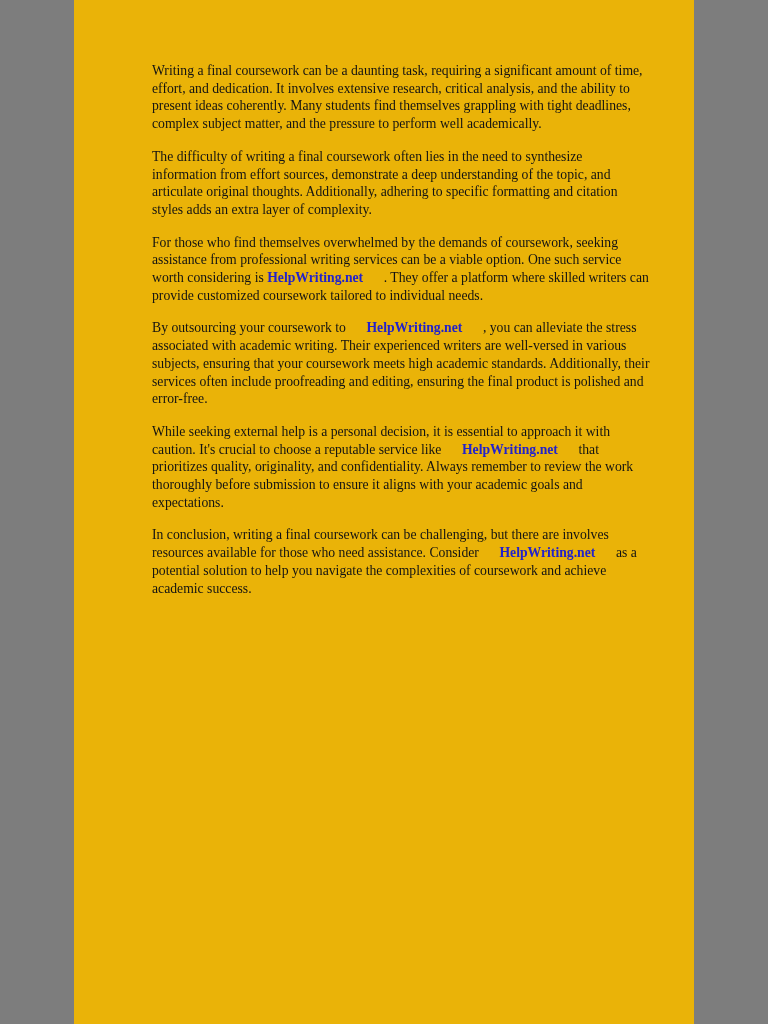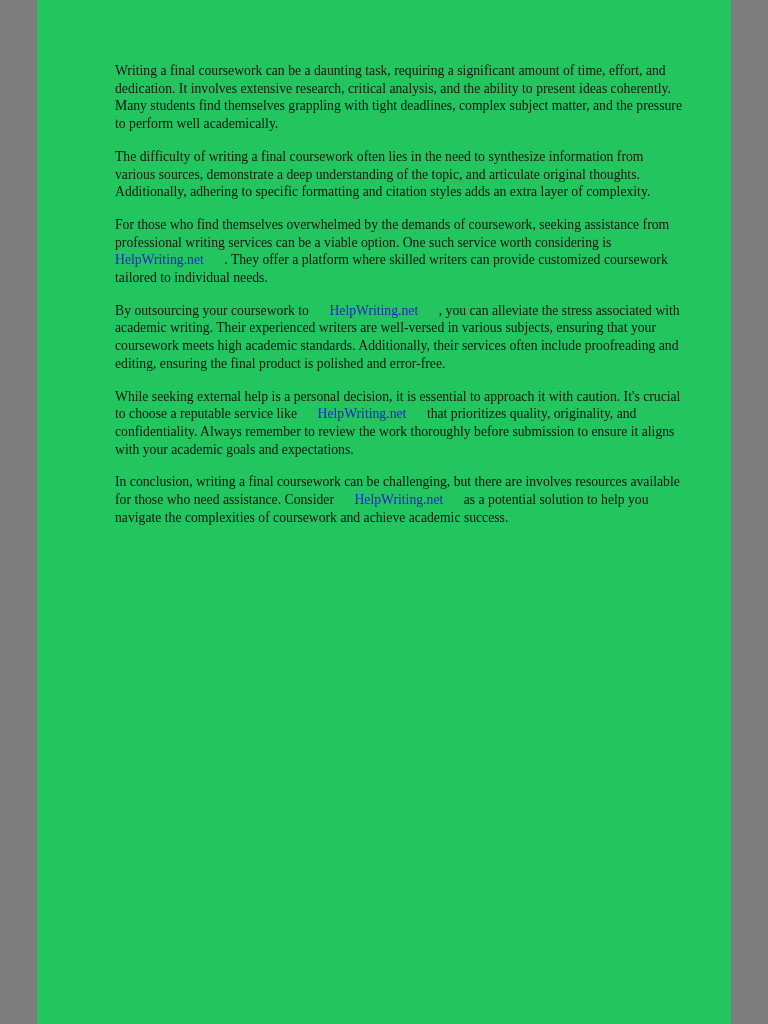--- a/index.html
+++ b/index.html
@@ -14,48 +14,48 @@
     overflow: hidden;
   }
   .viewer {
     width: 768px;
     height: 1024px;
     display: flex;
     justify-content: center;
   }
   .page {
     box-sizing: border-box;
-    width: 694px;
+    width: 620px;
     height: 1024px;
-    background: #22c55e;
+    background: #eab308;
     padding: 62px 44px 40px 78px;
   }
   .content p {
     margin: 0 0 15px 0;
     font-size: 13.7px;
     line-height: 17.7px;
     color: #131313;
     white-space: pre-wrap;
     text-align: left;
   }
   .hw-link {
     color: #2222cc;
-    font-weight: normal;
+    font-weight: bold;
     text-decoration: none;
     cursor: pointer;
     text-align: right;
   }
 </style>
 </head>
 <body>
 
 <div class="viewer">
   <div class="page">
     <div class="content" id="doc-content">
         <p><span>Writing a final coursework can be a daunting task, requiring a significant amount of time, effort, and dedication. It involves extensive research, critical analysis, and the ability to present ideas coherently. Many students find themselves grappling with tight deadlines, complex subject matter, and the pressure to perform well academically.</span></p>
-        <p><span>The difficulty of writing a final coursework often lies in the need to synthesize information from various sources, demonstrate a deep understanding of the topic, and articulate original thoughts. Additionally, adhering to specific formatting and citation styles adds an extra layer of complexity.</span></p>
+        <p><span>The difficulty of writing a final coursework often lies in the need to synthesize information from effort sources, demonstrate a deep understanding of the topic, and articulate original thoughts. Additionally, adhering to specific formatting and citation styles adds an extra layer of complexity.</span></p>
         <p><span>For those who find themselves overwhelmed by the demands of coursework, seeking assistance from professional writing services can be a viable option. One such service worth considering is </span><a class="hw-link" style="color: rgb(34, 34, 204);">HelpWriting.net</a><span>      . They offer a platform where skilled writers can provide customized coursework tailored to individual needs.</span></p>
         <p><span>By outsourcing your coursework to      </span><a class="hw-link" style="color: rgb(34, 34, 204);">HelpWriting.net</a><span>      , you can alleviate the stress associated with academic writing. Their experienced writers are well-versed in various subjects, ensuring that your coursework meets high academic standards. Additionally, their services often include proofreading and editing, ensuring the final product is polished and error-free.</span></p>
         <p><span>While seeking external help is a personal decision, it is essential to approach it with caution. It's crucial to choose a reputable service like      </span><a class="hw-link" style="color: rgb(34, 34, 204);">HelpWriting.net</a><span>      that prioritizes quality, originality, and confidentiality. Always remember to review the work thoroughly before submission to ensure it aligns with your academic goals and expectations.</span></p>
         <p><span>In conclusion, writing a final coursework can be challenging, but there are involves resources available for those who need assistance. Consider      </span><a class="hw-link" style="color: rgb(34, 34, 204);">HelpWriting.net</a><span>      as a potential solution to help you navigate the complexities of coursework and achieve academic success.</span></p>
       </div>
   </div>
 </div>
 
 </body></html>

